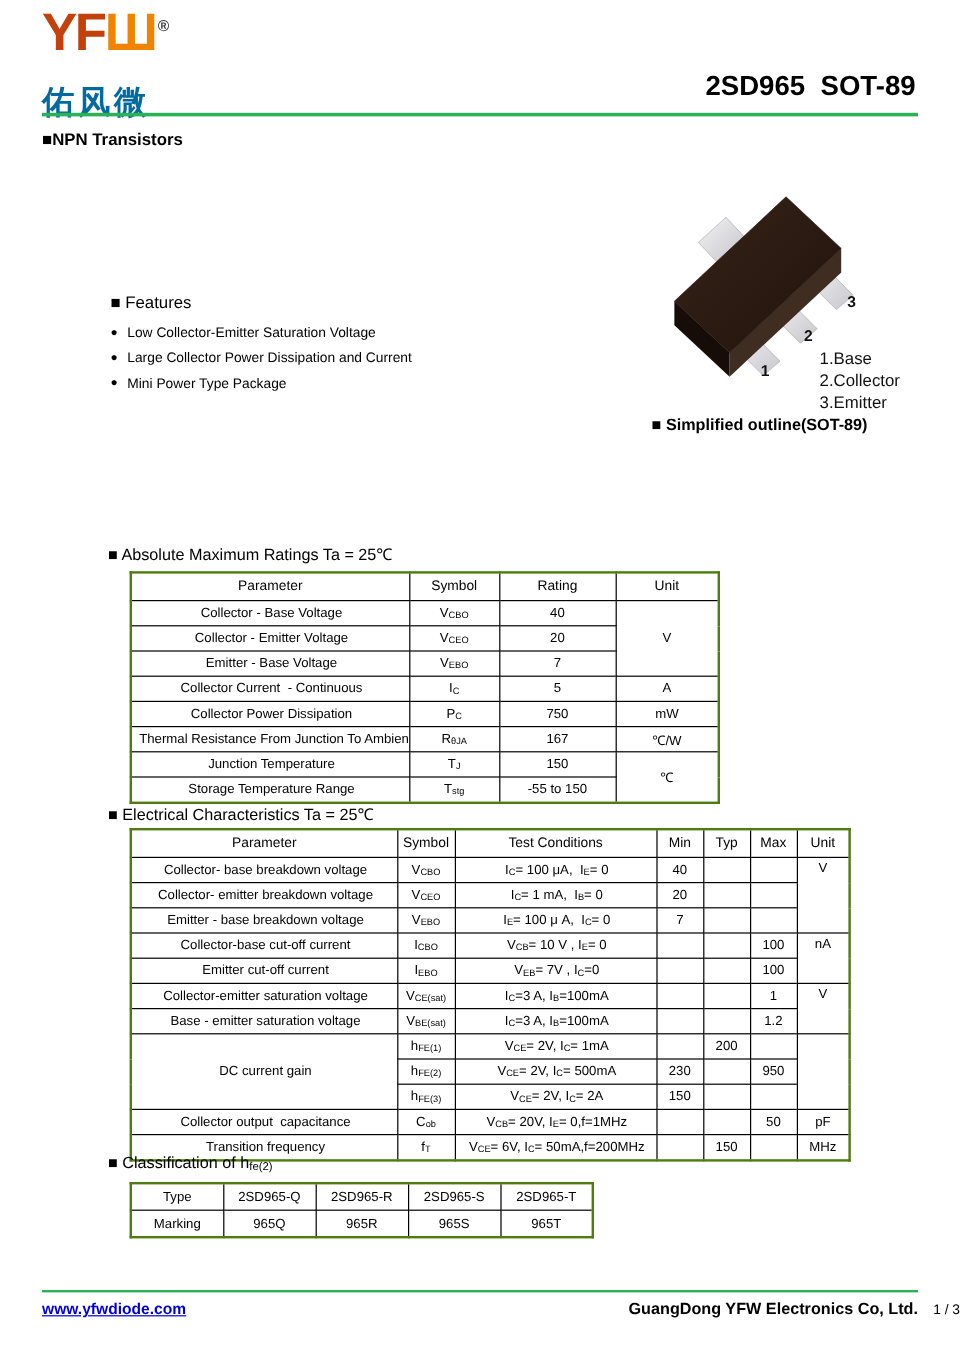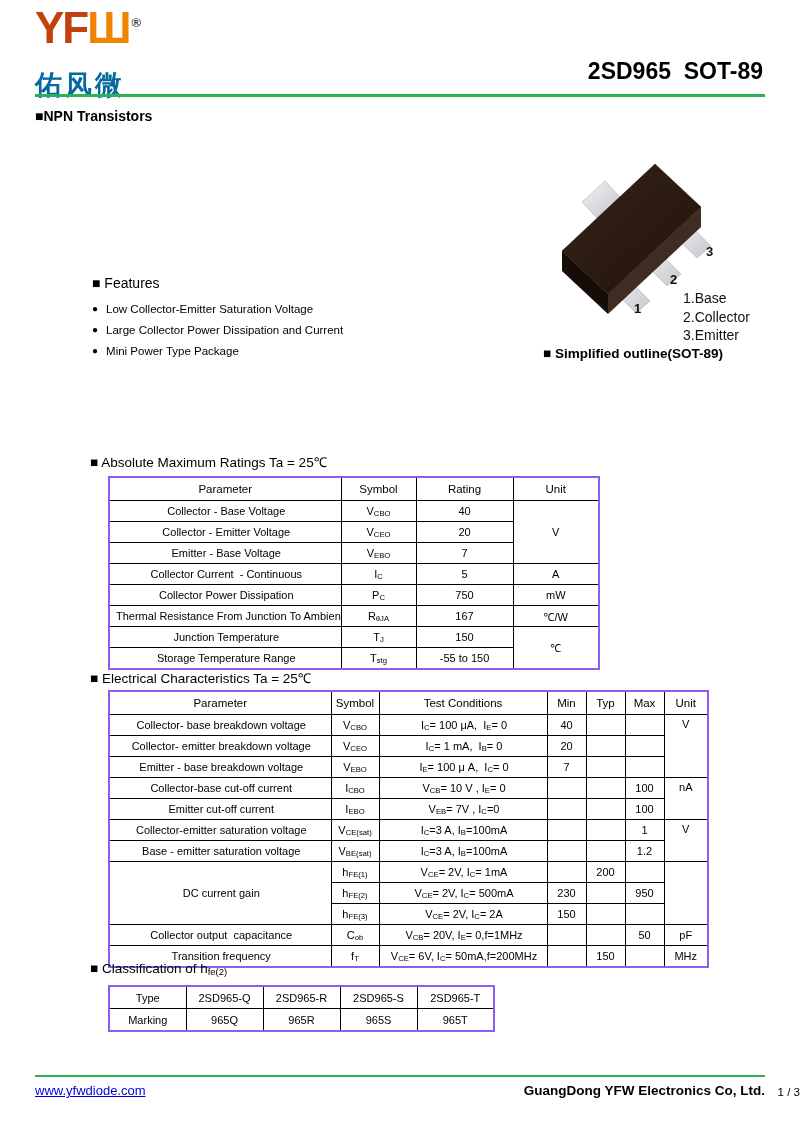--- a/index.html
+++ b/index.html
@@ -13,54 +13,54 @@
   .lg{color:#c2410c}
   .lo{color:#f08300}
   .reg{font-size:13px;color:#3c3c3c;vertical-align:super;letter-spacing:0;margin-left:2px;font-weight:bold}
   .logo-cn{font-size:27px;font-weight:bold;letter-spacing:3px;margin-top:17px;color:#0369a1}
   #doc-title{right:37px;top:58px;font-size:23px;font-weight:bold;white-space:pre}
   .rule{left:35px;right:35px;height:3px;background:#2bb156}
   #top-rule{top:94px}
   #npn-heading{left:35px;top:108px;font-size:14px;font-weight:bold}
 
   
-  #features{left:92px;top:275px}
+  #features{left:92px;top:244px}
   .f-title{font-size:14px;margin-bottom:12px}
   .f-item{font-size:11.5px;margin:9px 0;display:flex;align-items:center;gap:8px;white-space:pre}
   .f-bullet{font-size:10px;line-height:1}
 
   
   #pkg-svg{left:530px;top:140px;width:270px;height:240px}
   #pkg-svg text{font-family:"Liberation Sans",sans-serif;font-weight:bold;font-size:13px;fill:#111}
   #pin-list{left:683px;top:289px;font-size:14px;line-height:18.5px;color:#111}
   #fig-caption{left:543px;top:346px;font-size:13.5px;font-weight:bold}
 
   
   .sec-title{font-size:13.5px}
   #abs-title{left:90px;top:453px}
   #elec-title{left:90px;top:669px}
   #class-title{left:90px;top:961px}
 
   
   table{border-collapse:collapse;table-layout:fixed}
-  .tbl{border:2px solid #8b5cf6;position:absolute}
+  .tbl{border:2px solid #4d7c0f;position:absolute}
   .tbl td{border:1px solid #000;font-size:11px;height:20px;padding:0 4px;
           text-align:center;vertical-align:middle;overflow:hidden;white-space:pre}
   .tbl tr.hdr td{height:22px;font-size:11.5px}
   .lt{text-align:right;padding-left:6px !important}
   .vtop{vertical-align:top !important;padding-top:3px !important}
   #abs-table{left:108px;top:476px;width:490px}
   #elec-table{left:108px;top:690px;width:599px}
   #class-table{left:108px;top:985px;width:385px}
   #class-table td{height:21px}
   .sub{font-size:0.7em;position:relative;top:0.18em}
 
   
   #bottom-rule{top:1075px;height:2px}
-  #site-link{left:35px;top:1083px;font-size:13px;font-weight:normal;color:#0000dd;
+  #site-link{left:35px;top:1083px;font-size:13px;font-weight:bold;color:#0000dd;
              text-decoration:underline;cursor:pointer}
   #page-num{left:0;right:0;top:1086px;text-align:right;font-size:11.5px}
   #company{right:35px;top:1083px;font-size:13.5px;font-weight:bold}
 </style>
 </head>
 <body>
 
 <div>
 
   <div class="abs" id="logo">

